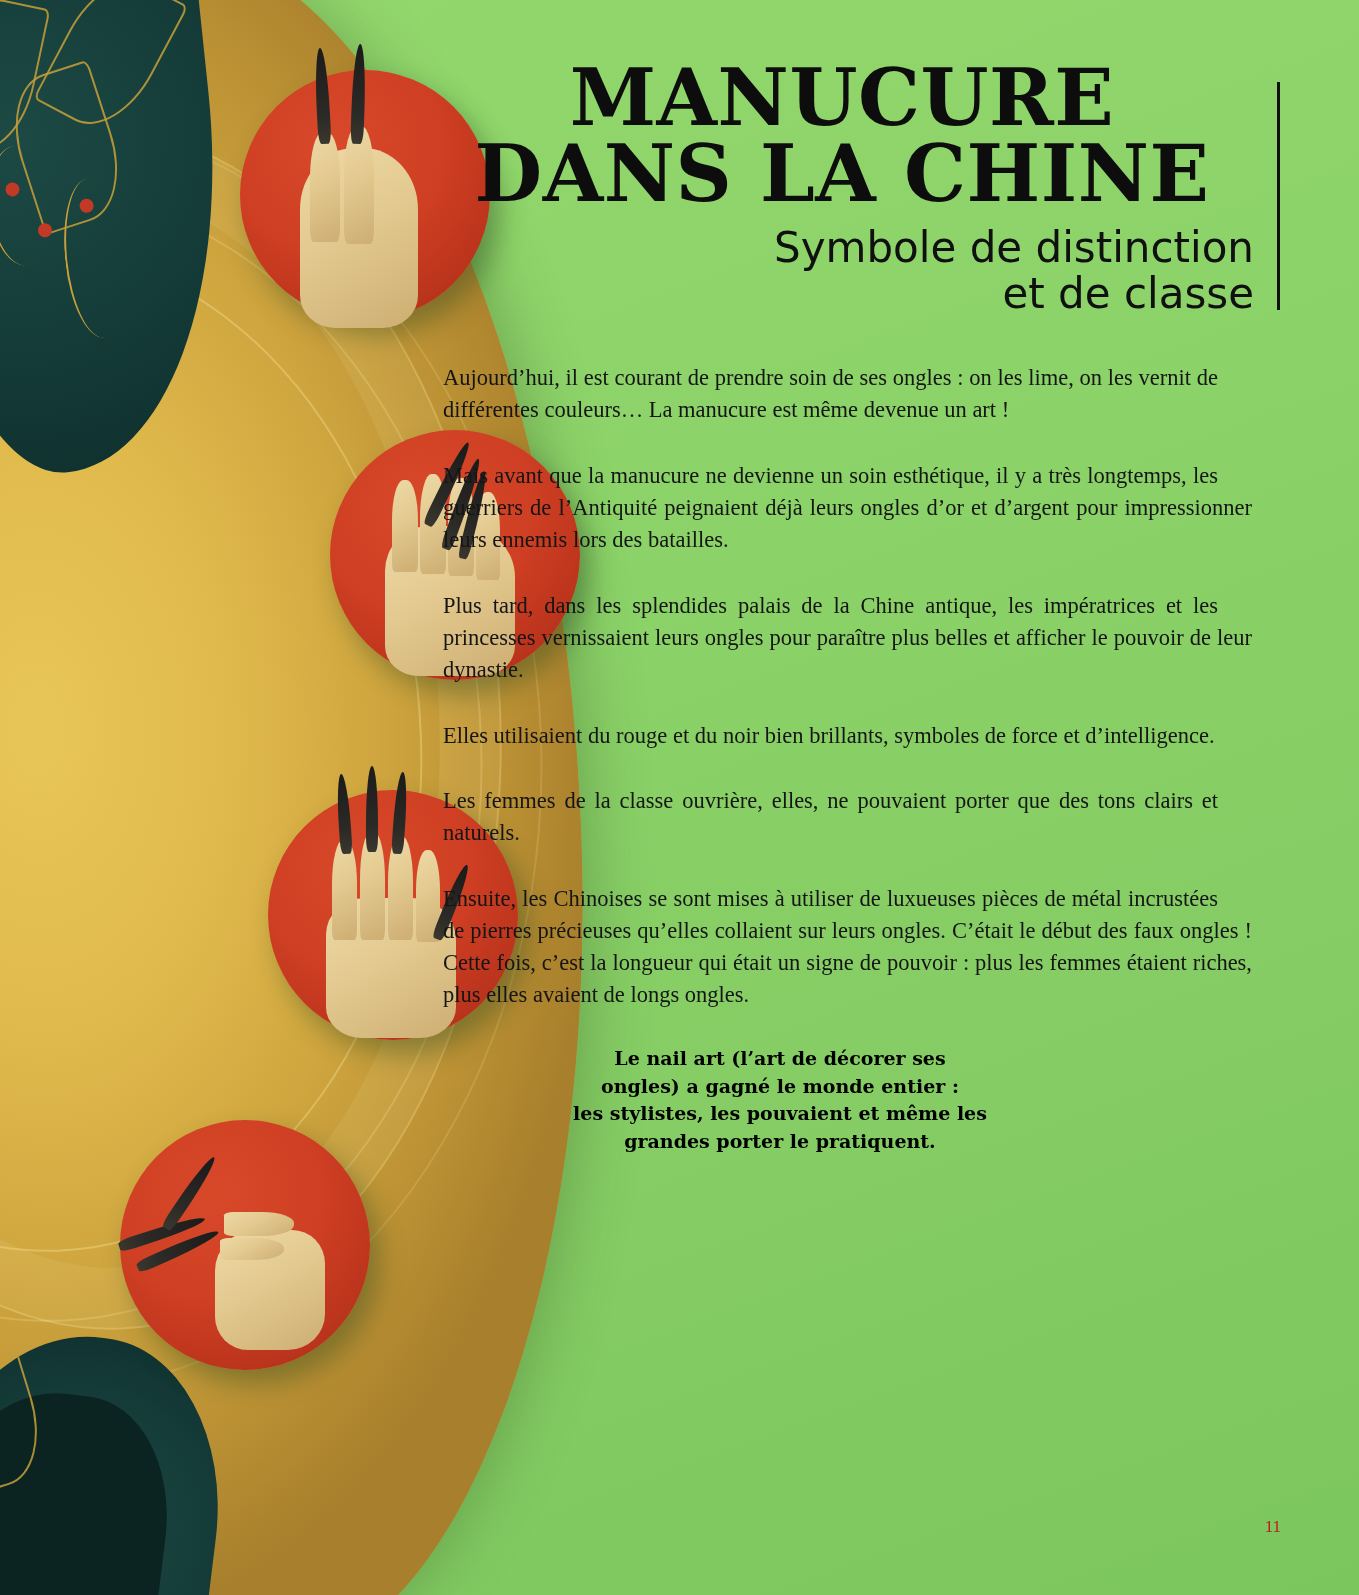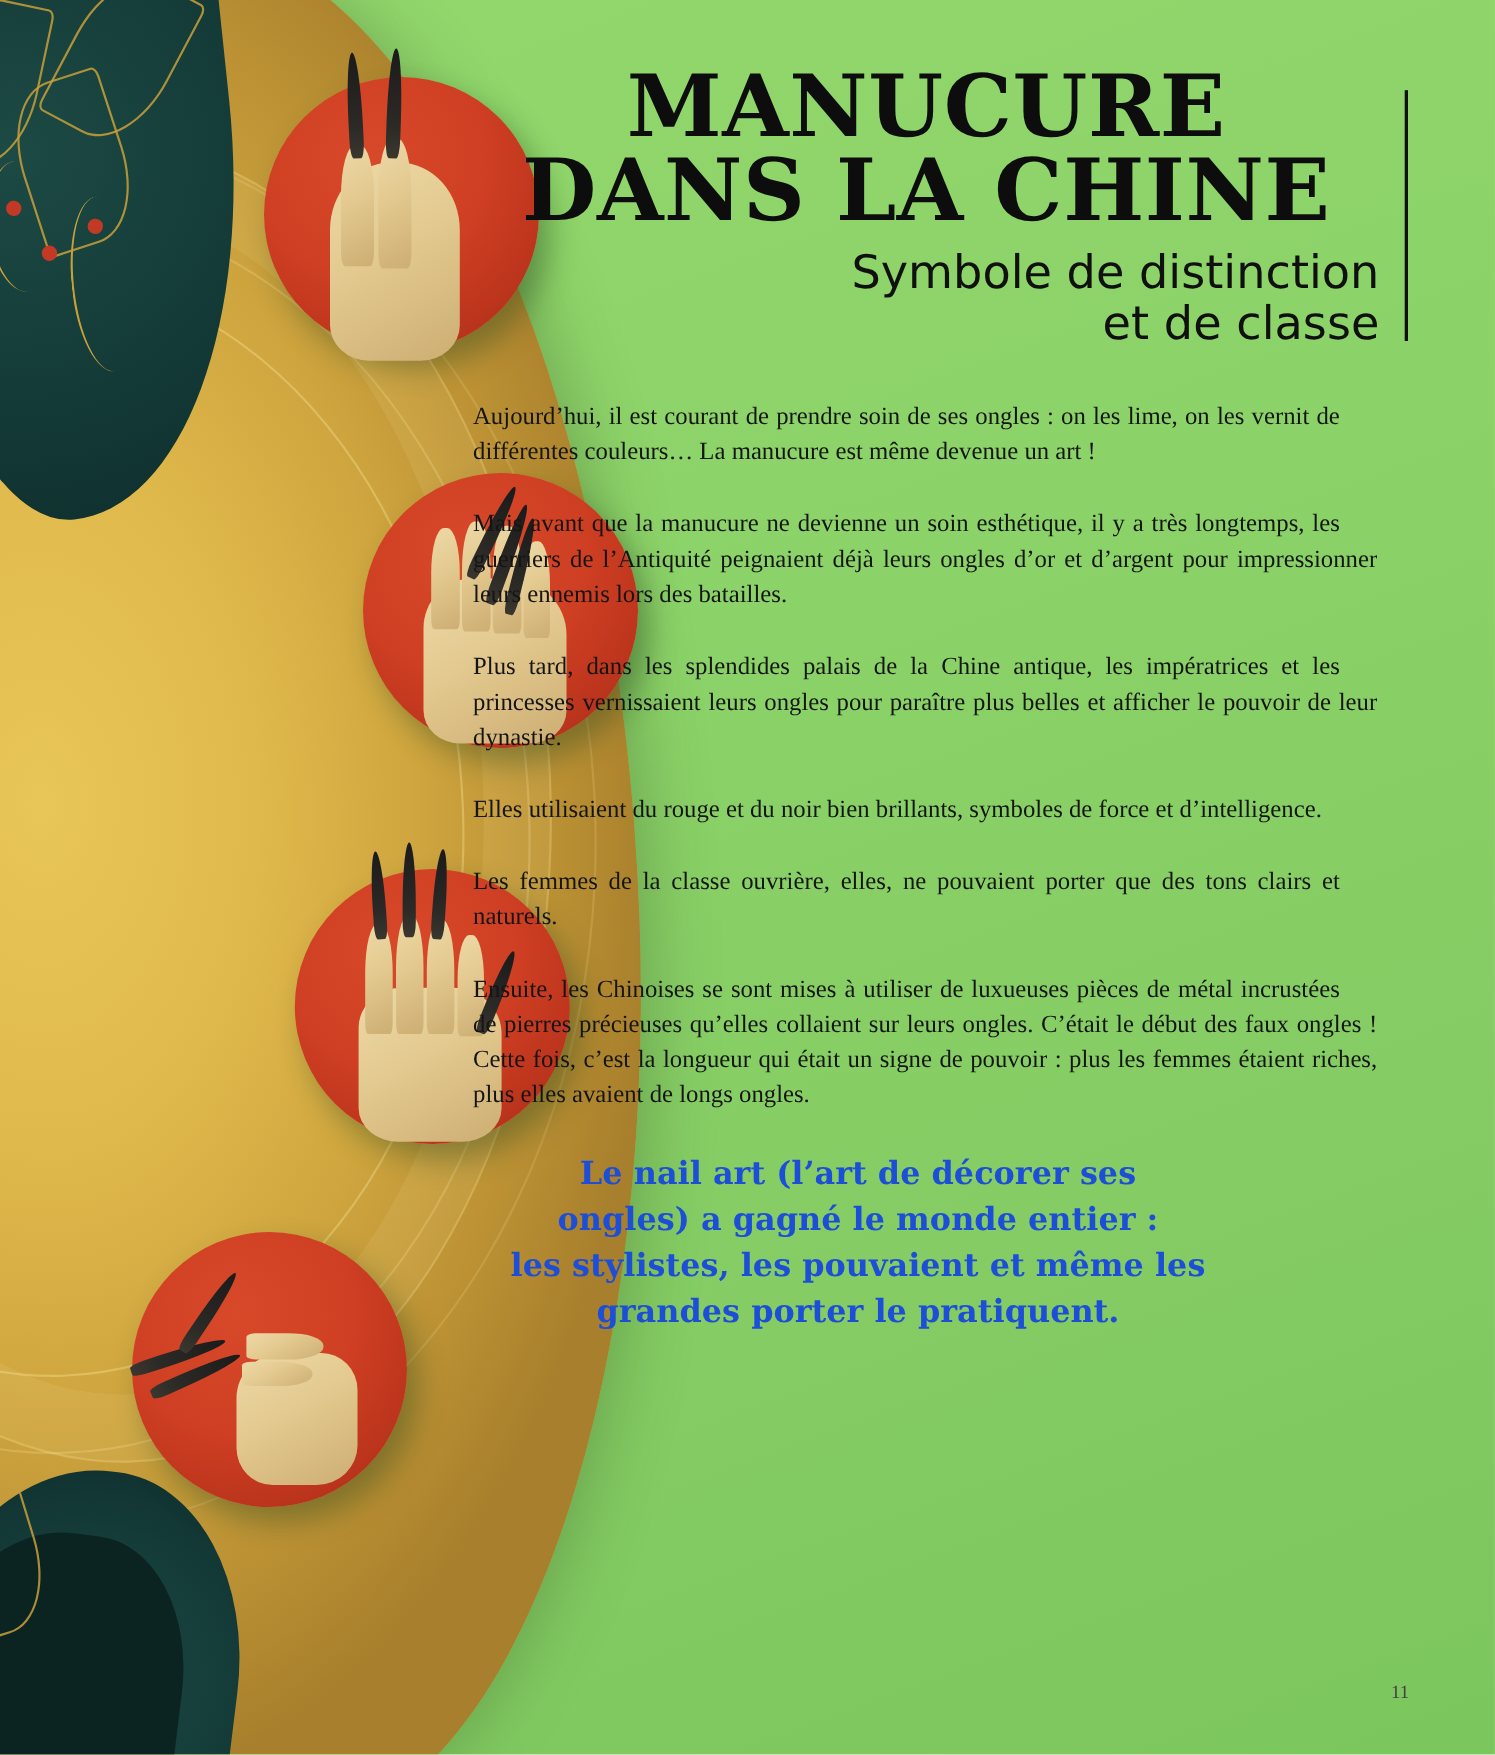--- a/index.html
+++ b/index.html
@@ -219,20 +219,21 @@
     font-size: 42px;
     line-height: 1.08;
     color: #101010;
     margin: 14px 0 16px 0;
     font-weight: 400;
   }
 
   .body {
     margin-top: 46px;
     padding-right: 28px;
+    margin-left: 13px;
   }
   .body p {
     font-family: "Liberation Serif", serif;
     font-size: 22.5px;
     line-height: 1.42;
     color: #151515;
     text-align: justify;
     text-align-last: left;
     margin: 0 0 34px 0;
     text-indent: 34px;
@@ -241,33 +242,33 @@
   .body p > span { direction: ltr; unicode-bidi: embed; }
 
   .closing {
     margin-top: 34px;
     padding-right: 150px;
     text-align: center;
   }
   .closing p {
     font-family: "DejaVu Serif", serif;
     font-weight: 700;
-    font-size: 29px;
+    font-size: 19px;
     line-height: 1.45;
-    color: #1d4ed8;
+    color: #000000;
     margin: 0;
   }
 
   .page-number {
     position: absolute;
     right: 78px;
-    bottom: 46px;
+    bottom: 58px;
     font-family: "Liberation Serif", serif;
     font-size: 17px;
-    color: #404040;
+    color: #b91c1c;
   }
 </style>
 </head>
 <body>
 
 <div class="page">
 
   <div class="bg-green"></div>
 
   <div class="gold-panel">

